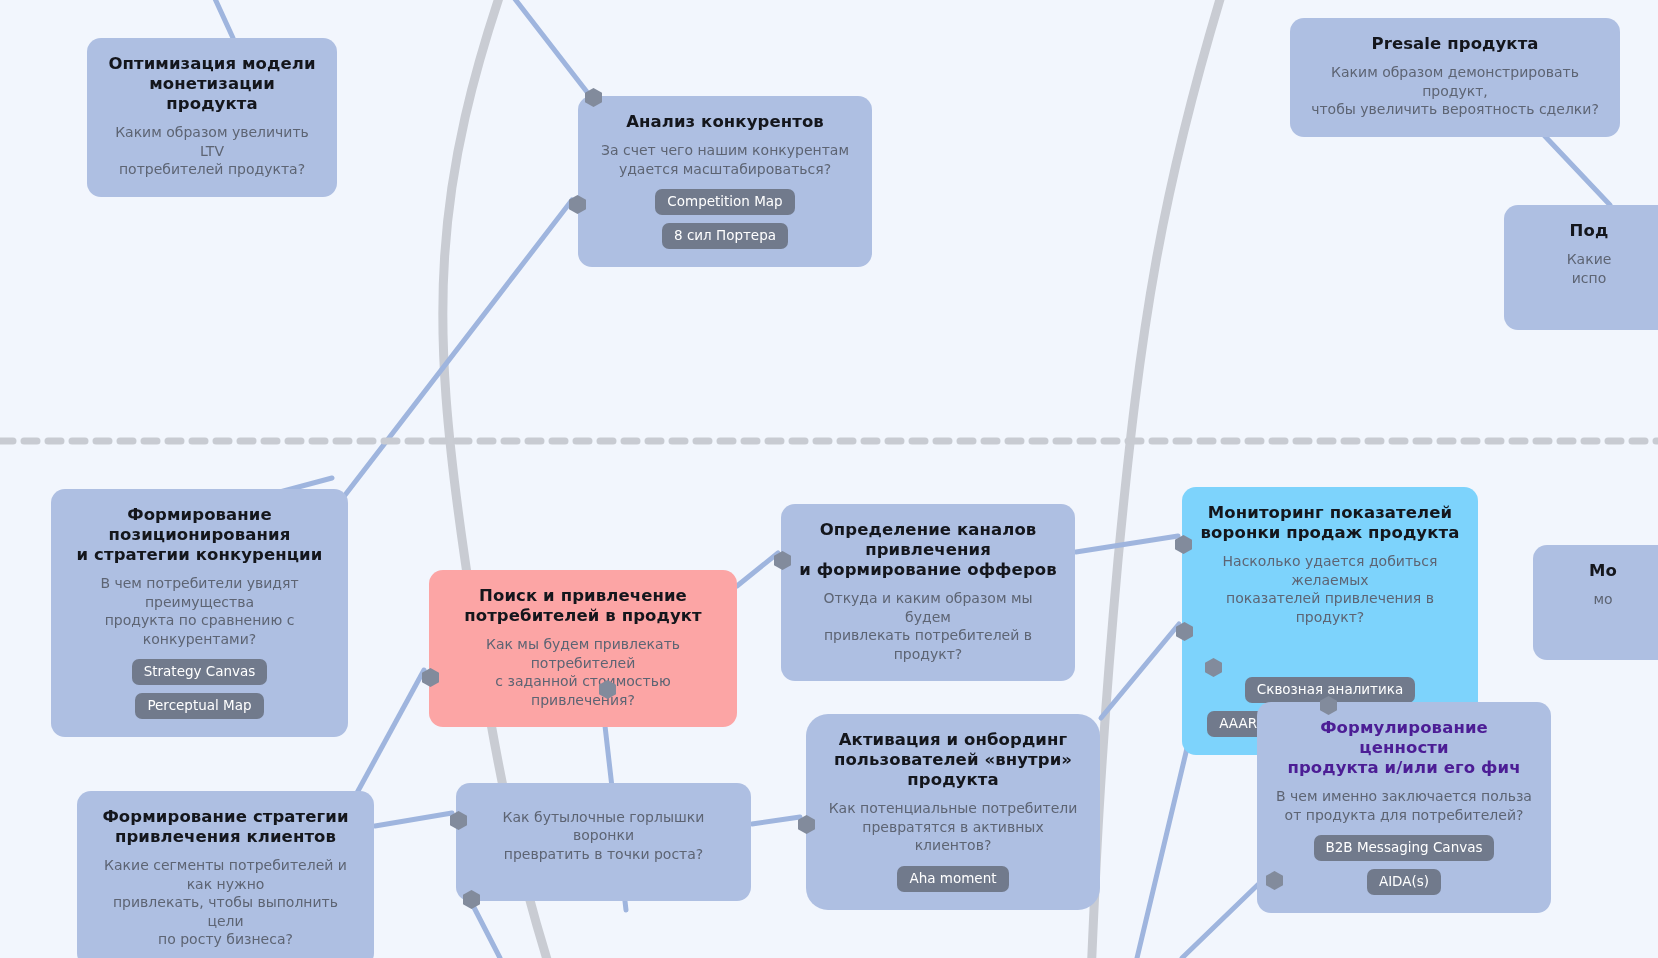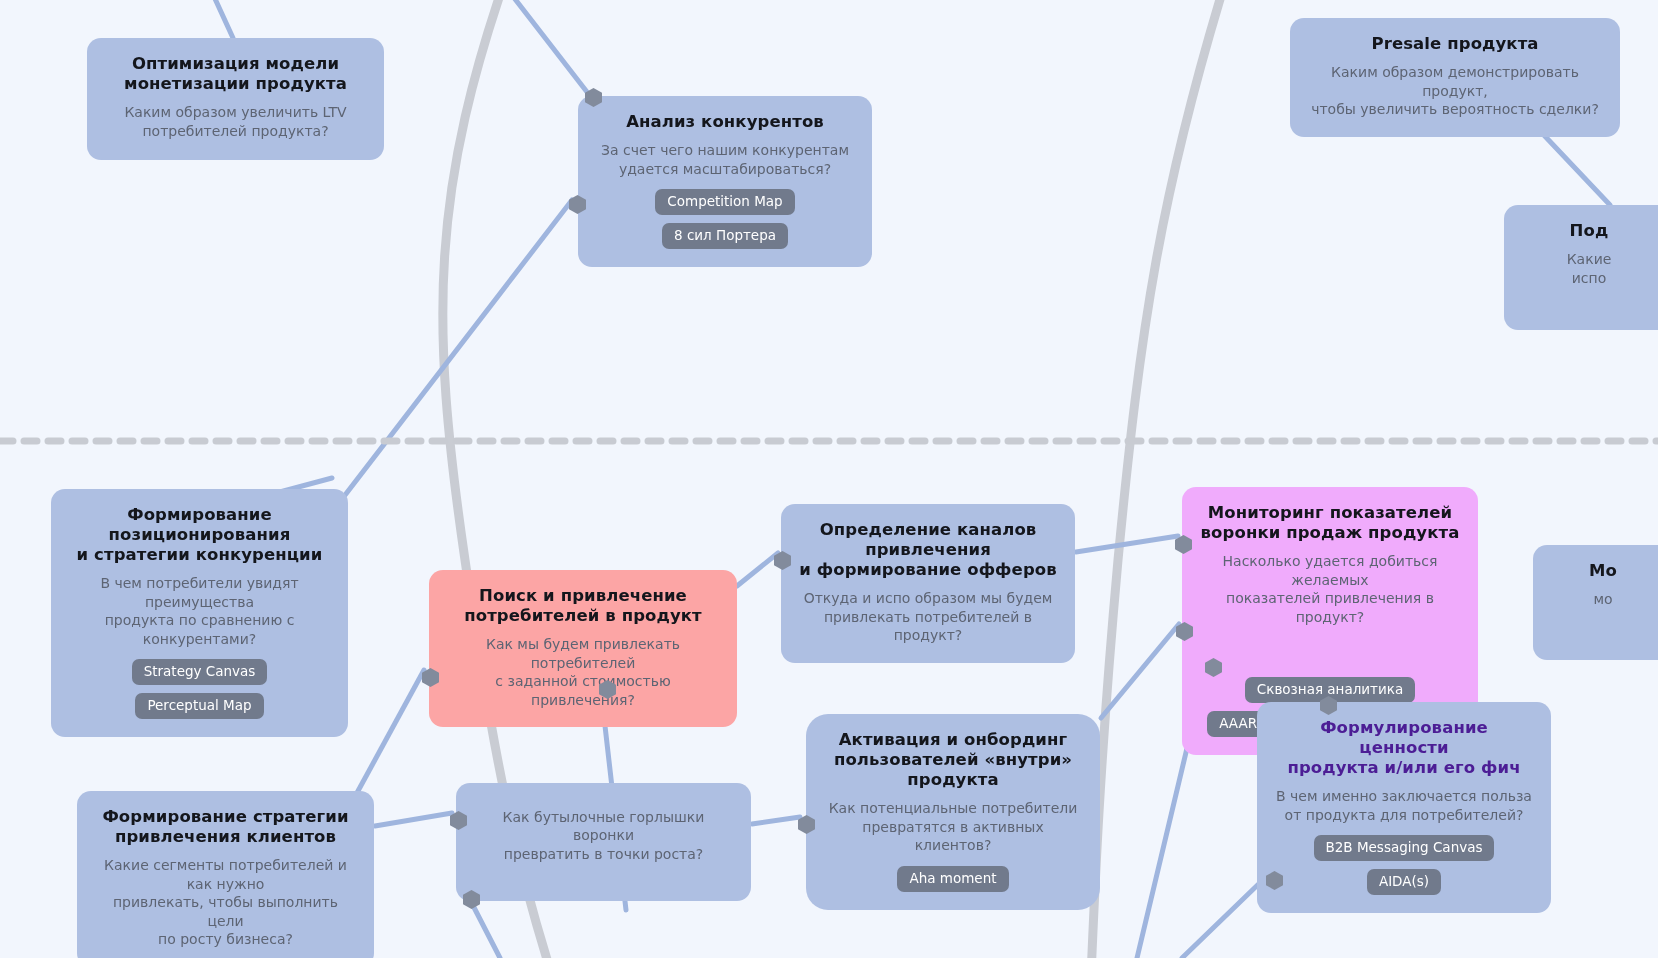--- a/index.html
+++ b/index.html
@@ -98,21 +98,21 @@
       <line x1="1322" y1="700" x2="1261" y2="762"></line>
       <line x1="1269" y1="874" x2="1182" y2="958"></line>
       <line x1="1524" y1="114" x2="1610" y2="205"></line>
       <line x1="332" y1="478" x2="250" y2="500"></line>
       <line x1="465" y1="890" x2="500" y2="958"></line>
     </g>
     <line x1="0" y1="441" x2="1658" y2="441" stroke="#c8cbd2" stroke-width="7" stroke-dasharray="13 11" stroke-linecap="round"></line>
   </svg>
 
   <div id="cards-root">
-      <div class="card" style="left: 87px; top: 38px; width: 297px; min-height: 122px; background: rgb(174, 191, 226);">
+      <div class="card" style="left: 87px; top: 38px; width: 250px; min-height: 122px; background: rgb(174, 191, 226);">
         <div class="card-title" style="color: rgb(20, 22, 28);">Оптимизация модели
 монетизации продукта</div>
         <div class="card-sub" style="color: rgb(93, 100, 115);">Каким образом увеличить LTV
 потребителей продукта?</div>
       </div>
       <div class="card" style="left: 578px; top: 96px; width: 294px; min-height: 159px; background: rgb(174, 191, 226);">
         <div class="card-title" style="color: rgb(20, 22, 28);">Анализ конкурентов</div>
         <div class="card-sub" style="color: rgb(93, 100, 115);">За счет чего нашим конкурентам
 удается масштабироваться?</div>
         <div class="tag-wrap">
@@ -136,24 +136,24 @@
         <div class="card-sub" style="color: rgb(93, 100, 115);">В чем потребители увидят преимущества
 продукта по сравнению с конкурентами?</div>
         <div class="tag-wrap">
           <span class="tag" style="background: rgb(113, 122, 140);">Strategy Canvas</span>
           <span class="tag" style="background: rgb(113, 122, 140);">Perceptual Map</span>
         </div>
       </div>
       <div class="card" style="left: 781px; top: 504px; width: 294px; min-height: 112px; background: rgb(174, 191, 226);">
         <div class="card-title" style="color: rgb(20, 22, 28);">Определение каналов привлечения
 и формирование офферов</div>
-        <div class="card-sub" style="color: rgb(93, 100, 115);">Откуда и испо образом мы будем
+        <div class="card-sub" style="color: rgb(93, 100, 115);">Откуда и каким образом мы будем
 привлекать потребителей в продукт?</div>
       </div>
-      <div class="card" style="left: 1182px; top: 487px; width: 296px; min-height: 180px; background: #f0abfc;">
+      <div class="card" style="left: 1182px; top: 487px; width: 296px; min-height: 180px; background: #7dd3fc;">
         <div class="card-title" style="color: rgb(20, 22, 28);">Мониторинг показателей
 воронки продаж продукта</div>
         <div class="card-sub" style="color: rgb(93, 100, 115);">Насколько удается добиться желаемых
 показателей привлечения в продукт?</div>
         <div class="tag-wrap">
           <span class="tag" style="background: rgb(113, 122, 140); margin-top: 40px;">Сквозная аналитика</span>
           <span class="tag" style="background: rgb(113, 122, 140);">AAARR Metrics</span>
           <span class="tag" style="background: rgb(113, 122, 140);">Sales Funnel</span>
         </div>
       </div>

